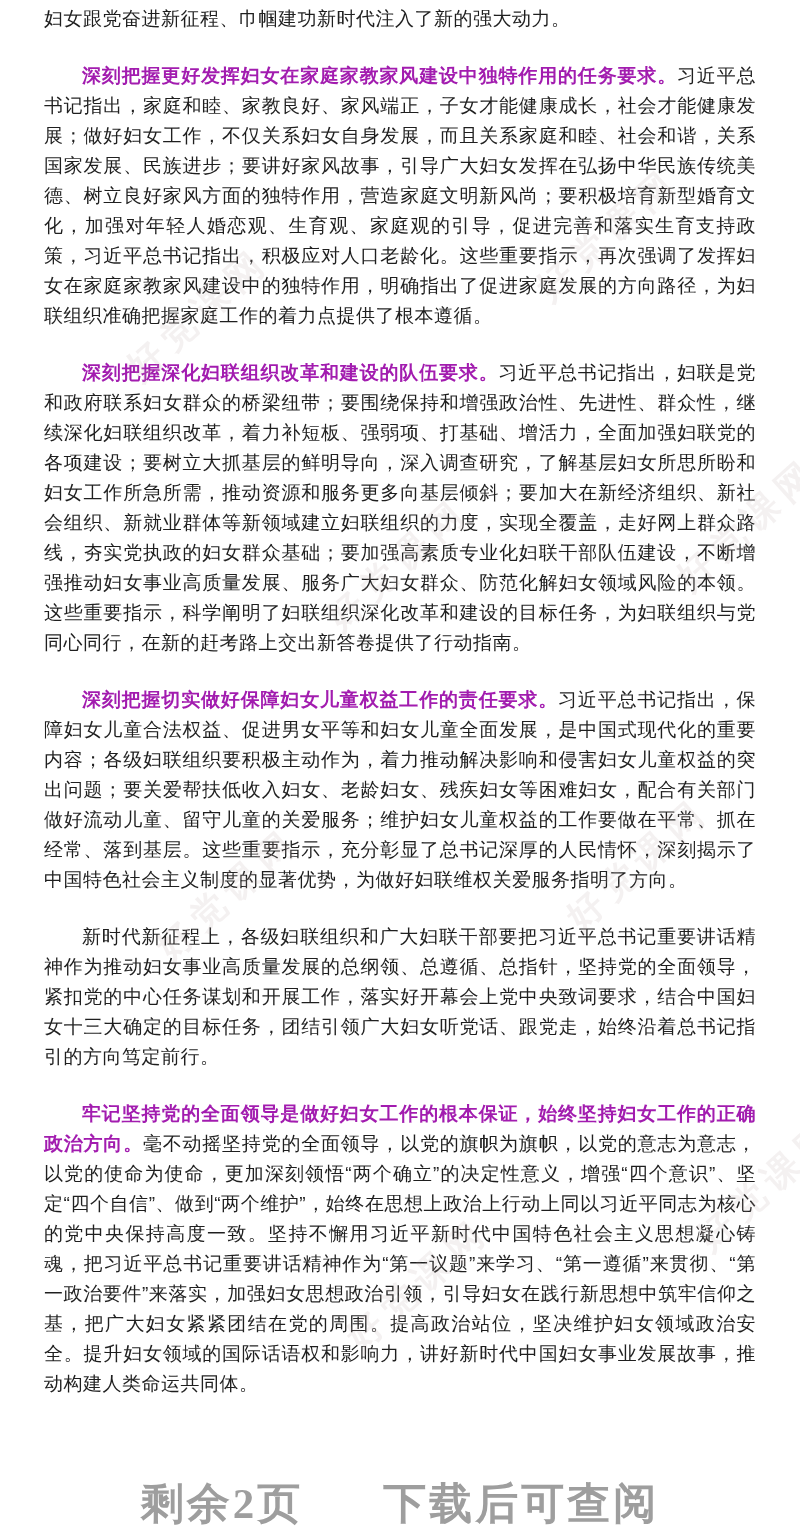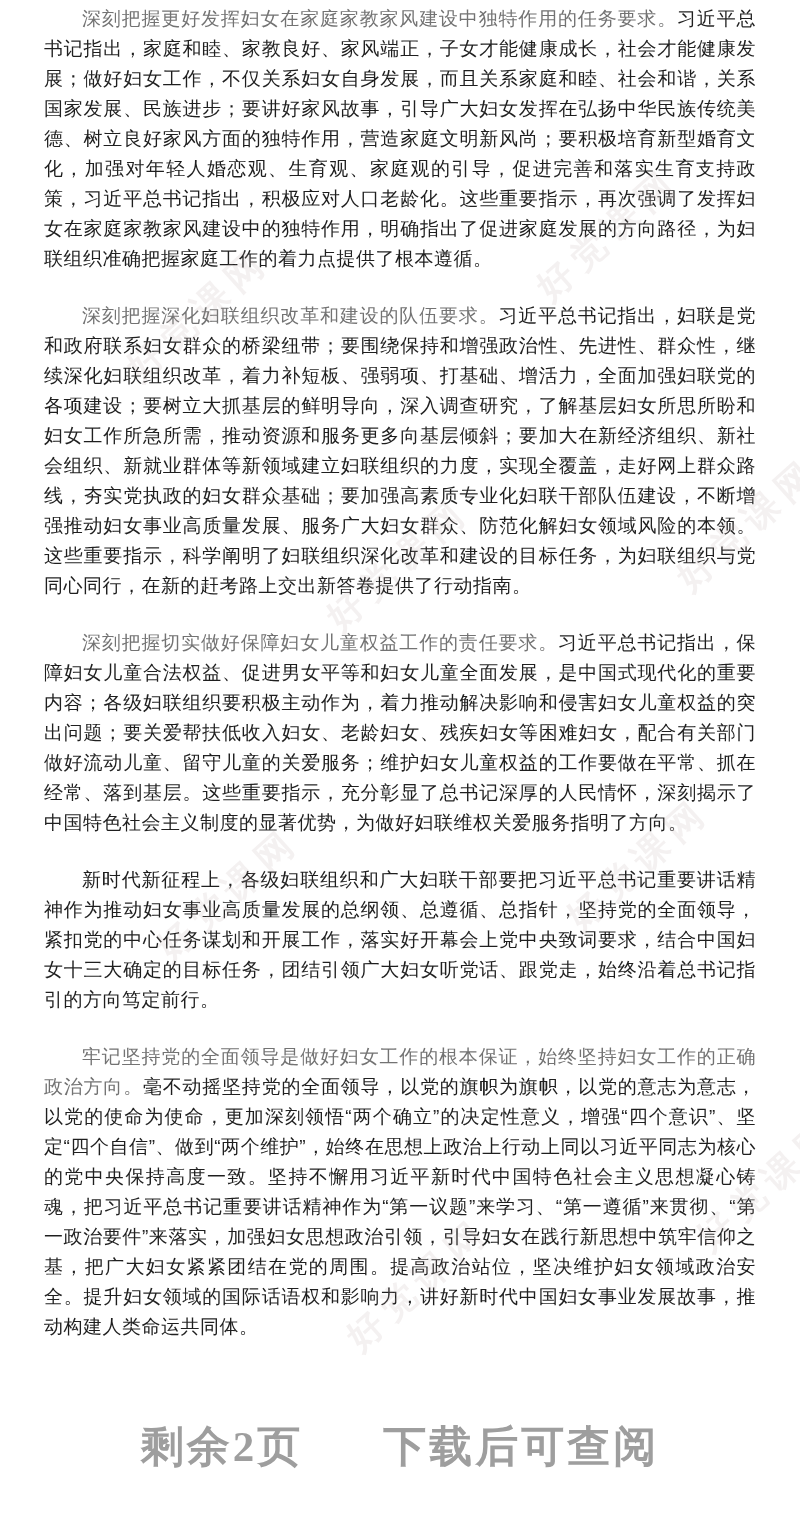--- a/index.html
+++ b/index.html
@@ -18,21 +18,21 @@
     line-height: 30px;
     color: #1f1f1f;
     text-align: justify;
     letter-spacing: 0.5px;
   }
   .doc p {
     margin: 0 0 27px 0;
     text-indent: 2em;
   }
   .doc p.cont { text-indent: 0; }
-  .doc b, .doc .lead { font-weight: 400; color: #737373; }
+  .doc b, .doc .lead { font-weight: 700; color: #a21caf; }
   .doc .heading {
     font-size: 19px;
     font-weight: 700;
     color: #111111;
     text-align: center;
     text-indent: 0;
     margin: 0 0 27px 0;
   }
   .banner {
     position: relative;
@@ -82,20 +82,21 @@
   <span class="wm3">好党课网</span>
   <span class="wm4">好党课网</span>
   <span class="wm5">好党课网</span>
   <span class="wm6">好党课网</span>
   <span class="wm7">好党课网</span>
   <span class="wm8">好党课网</span>
 </div>
 
 <div class="doc">
 
+  <p class="cont">妇女跟党奋进新征程、巾帼建功新时代注入了新的强大动力。</p>
 
   <p><b class="lead">深刻把握更好发挥妇女在家庭家教家风建设中独特作用的任务要求。</b><span>习近平总书记指出，家庭和睦、家教良好、家风端正，子女才能健康成长，社会才能健康发展；做好妇女工作，不仅关系妇女自身发展，而且关系家庭和睦、社会和谐，关系国家发展、民族进步；要讲好家风故事，引导广大妇女发挥在弘扬中华民族传统美德、树立良好家风方面的独特作用，营造家庭文明新风尚；要积极培育新型婚育文化，加强对年轻人婚恋观、生育观、家庭观的引导，促进完善和落实生育支持政策，习近平总书记指出，积极应对人口老龄化。这些重要指示，再次强调了发挥妇女在家庭家教家风建设中的独特作用，明确指出了促进家庭发展的方向路径，为妇联组织准确把握家庭工作的着力点提供了根本遵循。</span></p>
 
   <p><b class="lead">深刻把握深化妇联组织改革和建设的队伍要求。</b><span>习近平总书记指出，妇联是党和政府联系妇女群众的桥梁纽带；要围绕保持和增强政治性、先进性、群众性，继续深化妇联组织改革，着力补短板、强弱项、打基础、增活力，全面加强妇联党的各项建设；要树立大抓基层的鲜明导向，深入调查研究，了解基层妇女所思所盼和妇女工作所急所需，推动资源和服务更多向基层倾斜；要加大在新经济组织、新社会组织、新就业群体等新领域建立妇联组织的力度，实现全覆盖，走好网上群众路线，夯实党执政的妇女群众基础；要加强高素质专业化妇联干部队伍建设，不断增强推动妇女事业高质量发展、服务广大妇女群众、防范化解妇女领域风险的本领。这些重要指示，科学阐明了妇联组织深化改革和建设的目标任务，为妇联组织与党同心同行，在新的赶考路上交出新答卷提供了行动指南。</span></p>
 
   <p><b class="lead">深刻把握切实做好保障妇女儿童权益工作的责任要求。</b><span>习近平总书记指出，保障妇女儿童合法权益、促进男女平等和妇女儿童全面发展，是中国式现代化的重要内容；各级妇联组织要积极主动作为，着力推动解决影响和侵害妇女儿童权益的突出问题；要关爱帮扶低收入妇女、老龄妇女、残疾妇女等困难妇女，配合有关部门做好流动儿童、留守儿童的关爱服务；维护妇女儿童权益的工作要做在平常、抓在经常、落到基层。这些重要指示，充分彰显了总书记深厚的人民情怀，深刻揭示了中国特色社会主义制度的显著优势，为做好妇联维权关爱服务指明了方向。</span></p>
 
 
   <p><span>新时代新征程上，各级妇联组织和广大妇联干部要把习近平总书记重要讲话精神作为推动妇女事业高质量发展的总纲领、总遵循、总指针，坚持党的全面领导，紧扣党的中心任务谋划和开展工作，落实好开幕会上党中央致词要求，结合中国妇女十三大确定的目标任务，团结引领广大妇女听党话、跟党走，始终沿着总书记指引的方向笃定前行。</span></p>
 

